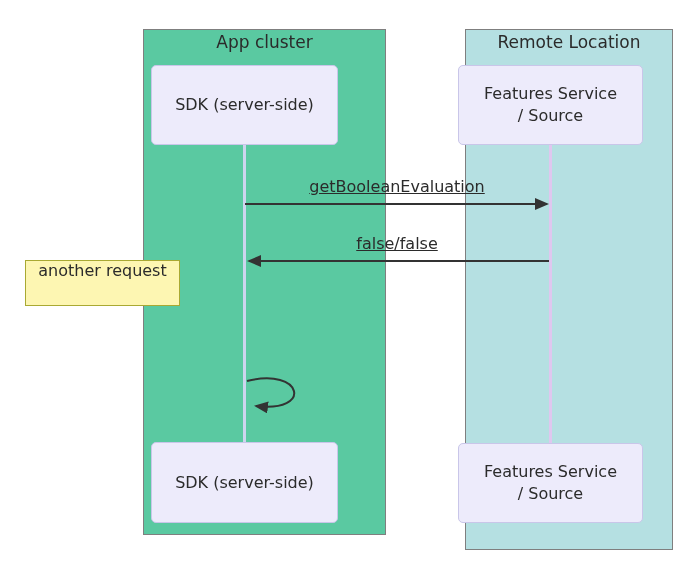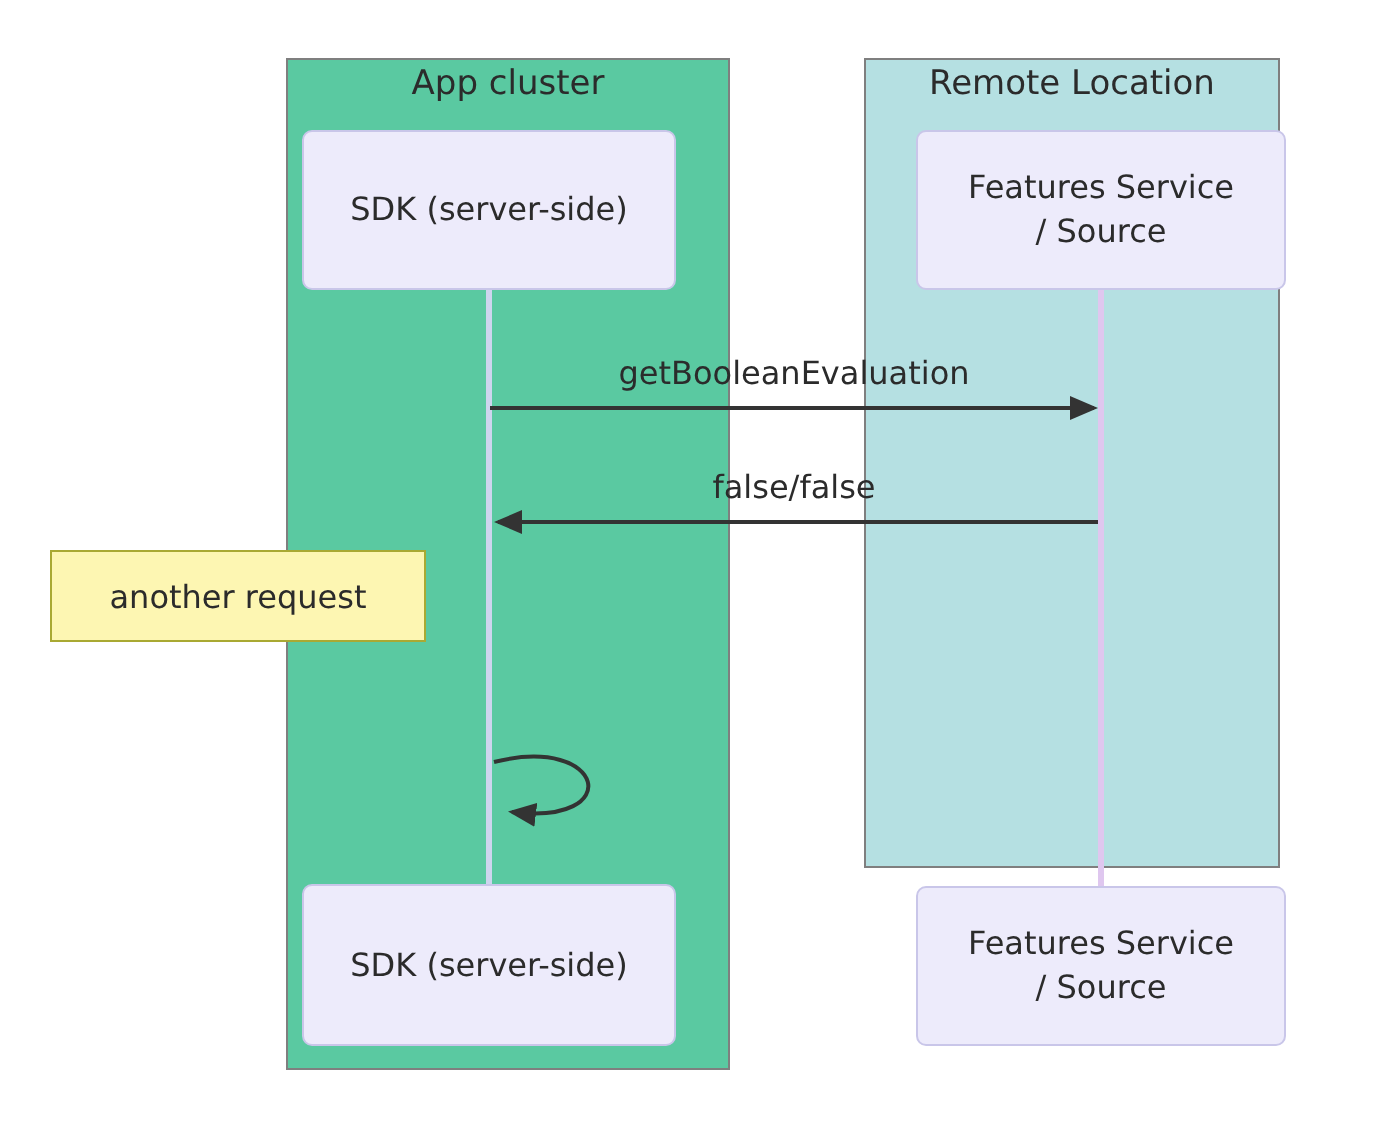--- a/index.html
+++ b/index.html
@@ -6,22 +6,22 @@
   .canvas {
     position:relative; width:690px; height:561px; background:#ffffff;
     font-family:"DejaVu Sans", "Liberation Sans", sans-serif;
     color:var(--text, #2b2b2b);
     overflow:hidden;
   }
   .column {
     position:absolute; box-sizing:border-box;
     border:1px solid var(--column-border, #7f7f7f);
   }
-  .col-app    { left:143px; top:29px; width:222px; height:506px; background:var(--app-fill,#5ac9a1); }
-  .col-remote { left:432px; top:29px; width:208px; height:405px; background:var(--remote-fill,#b5e0e2); }
+  .col-app    { left:143px; top:29px; width:243px; height:506px; background:var(--app-fill,#5ac9a1); }
+  .col-remote { left:465px; top:29px; width:208px; height:521px; background:var(--remote-fill,#b5e0e2); }
   .col-title {
     width:100%; text-align:center; padding-top:2px;
     font-size:17px; color:var(--text,#2b2b2b);
   }
   .lifeline { position:absolute; width:3px; }
   .lifeline-left  { left:243px; top:145px; height:297px; background:var(--lifeline-left,#cdd5ee); }
   .lifeline-right { left:549px; top:145px; height:298px; background:var(--lifeline-right,#dfc7ef); }
   .participant {
     position:absolute; box-sizing:border-box;
     background:var(--participant-fill,#edebfb);
@@ -29,31 +29,31 @@
     border-radius:5px;
     display:flex; flex-direction:column; align-items:center; justify-content:center;
     font-size:16px; text-align:center; line-height:1.35;
   }
   .p-sdk-top      { left:151px; top:65px;  width:187px; height:80px; }
   .p-feat-top     { left:458px; top:65px;  width:185px; height:80px; }
   .p-sdk-bottom   { left:151px; top:442px; width:187px; height:81px; }
   .p-feat-bottom  { left:458px; top:443px; width:185px; height:80px; }
   .msg-label {
     position:absolute; font-size:16px; white-space:nowrap;
-    transform:translateX(-50%); color:var(--text,#2b2b2b);
+    transform:translateX(-50%); color:var(--text,#2b2b2b);text-decoration:underline;
   }
   .msg-1 { left:397px; top:177px; }
   .msg-2 { left:397px; top:234px; }
   .msg-self { left:245px; top:349px; }
   .note {
-    position:absolute; left:25px; top:275px; width:188px; height:46px;
+    position:absolute; left:25px; top:260px; width:155px; height:46px;
     box-sizing:border-box;
     background:var(--note-fill,#fdf6b2);
     border:1.5px solid var(--note-border,#a9a933);
-    display:flex; align-items:center; justify-content:center;
+    display:flex; justify-content:center;
     font-size:16px;
   }
   svg.overlay { position:absolute; left:0; top:0; pointer-events:none; }
   .arrow-line { stroke:var(--arrow,#333333); stroke-width:2; fill:none; }
   .arrow-head { fill:var(--arrow,#333333); }
 </style>
 </head>
 <body>
 
 <div class="canvas">

